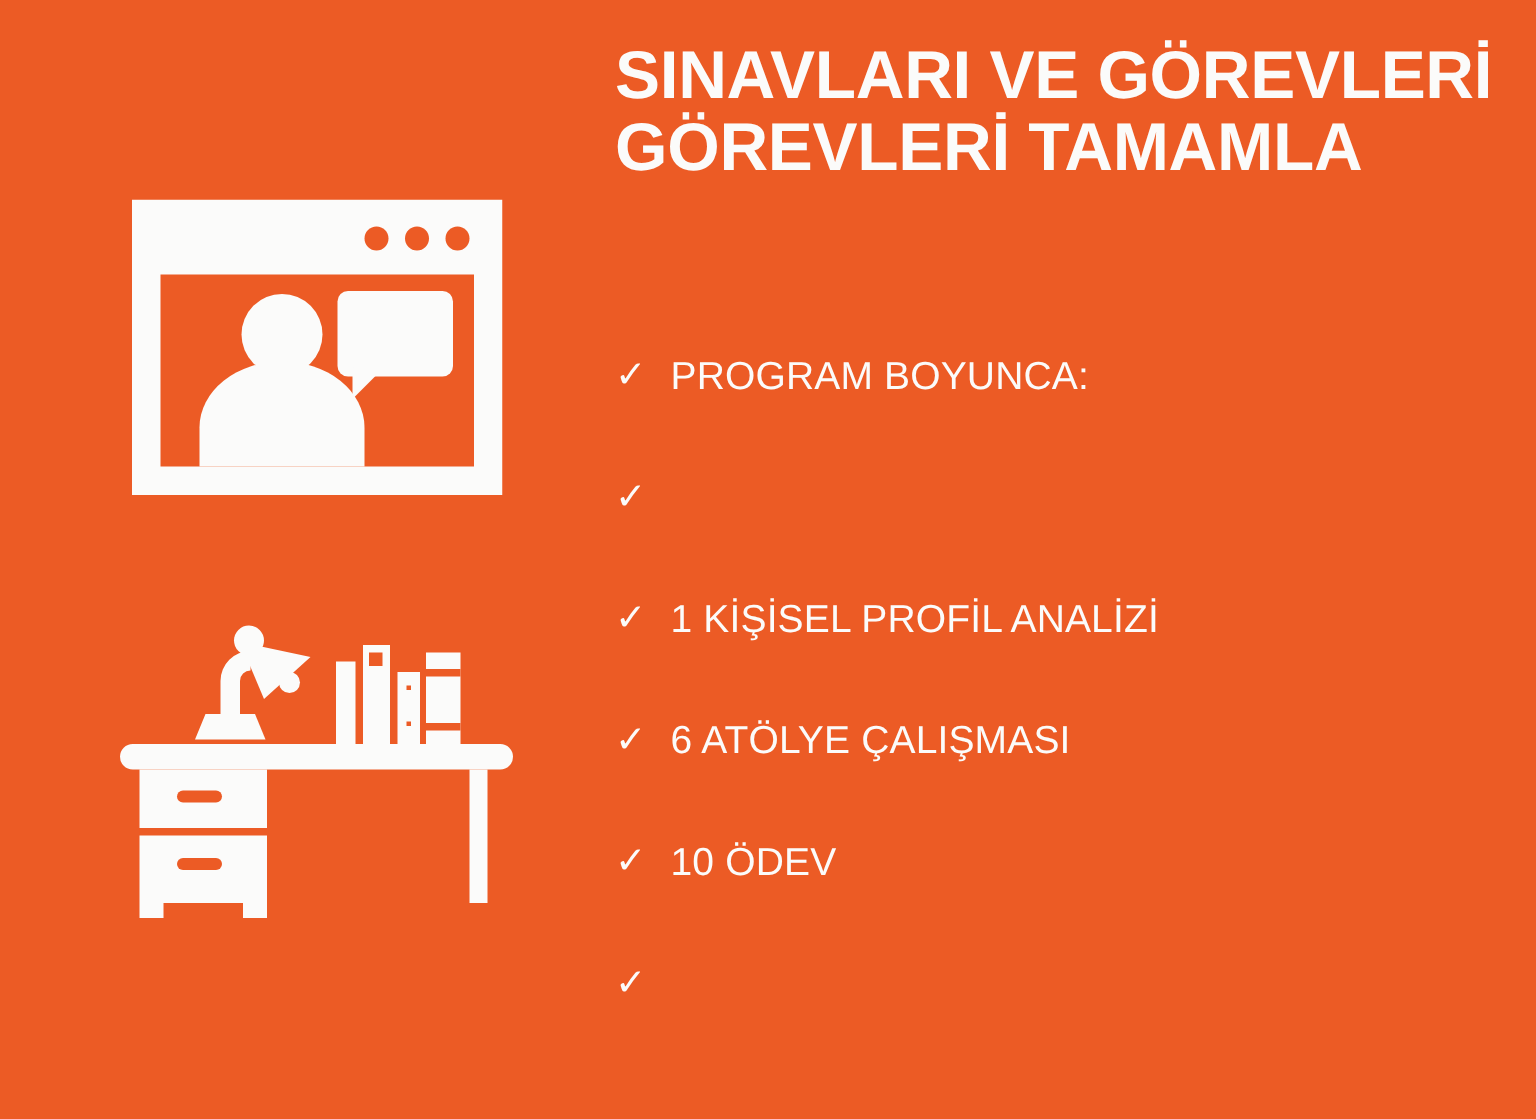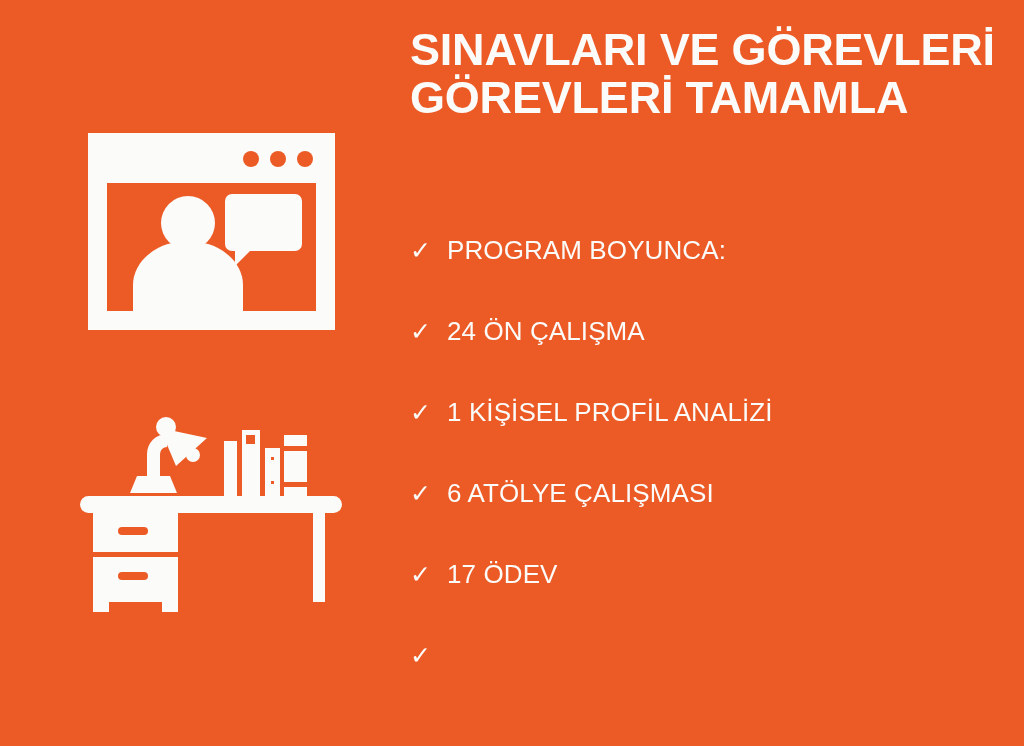--- a/index.html
+++ b/index.html
@@ -148,32 +148,31 @@
     <span class="hl-line">GÖREVLERİ TAMAMLA</span>
   </h1>
 
   <ul id="feature-list">
     <li class="feature-item">
       <span class="check-icon">✓</span>
       <span class="feature-label">PROGRAM BOYUNCA:</span>
     </li>
     <li class="feature-item">
       <span class="check-icon">✓</span>
-      <span class="feature-label">24 ÖN ÇALIŞMA</span>
     </li>
     <li class="feature-item">
       <span class="check-icon">✓</span>
       <span class="feature-label">1 KİŞİSEL PROFİL ANALİZİ</span>
     </li>
     <li class="feature-item">
       <span class="check-icon">✓</span>
       <span class="feature-label">6 ATÖLYE ÇALIŞMASI</span>
     </li>
     <li class="feature-item">
       <span class="check-icon">✓</span>
-      <span class="feature-label">17 ÖDEV</span>
+      <span class="feature-label">10 ÖDEV</span>
     </li>
     <li class="feature-item">
       <span class="check-icon">✓</span>
     </li>
   </ul>
 
 </div>
 
 </body></html>

